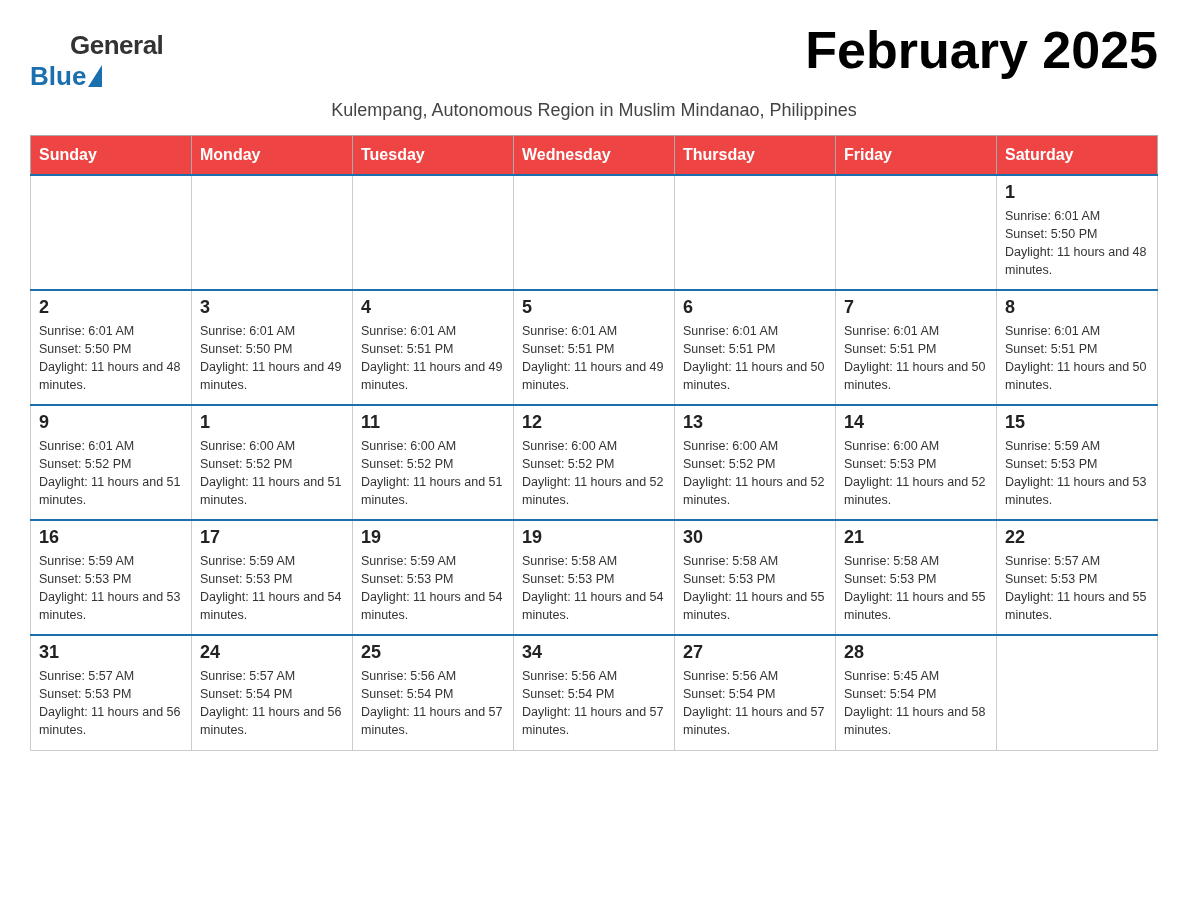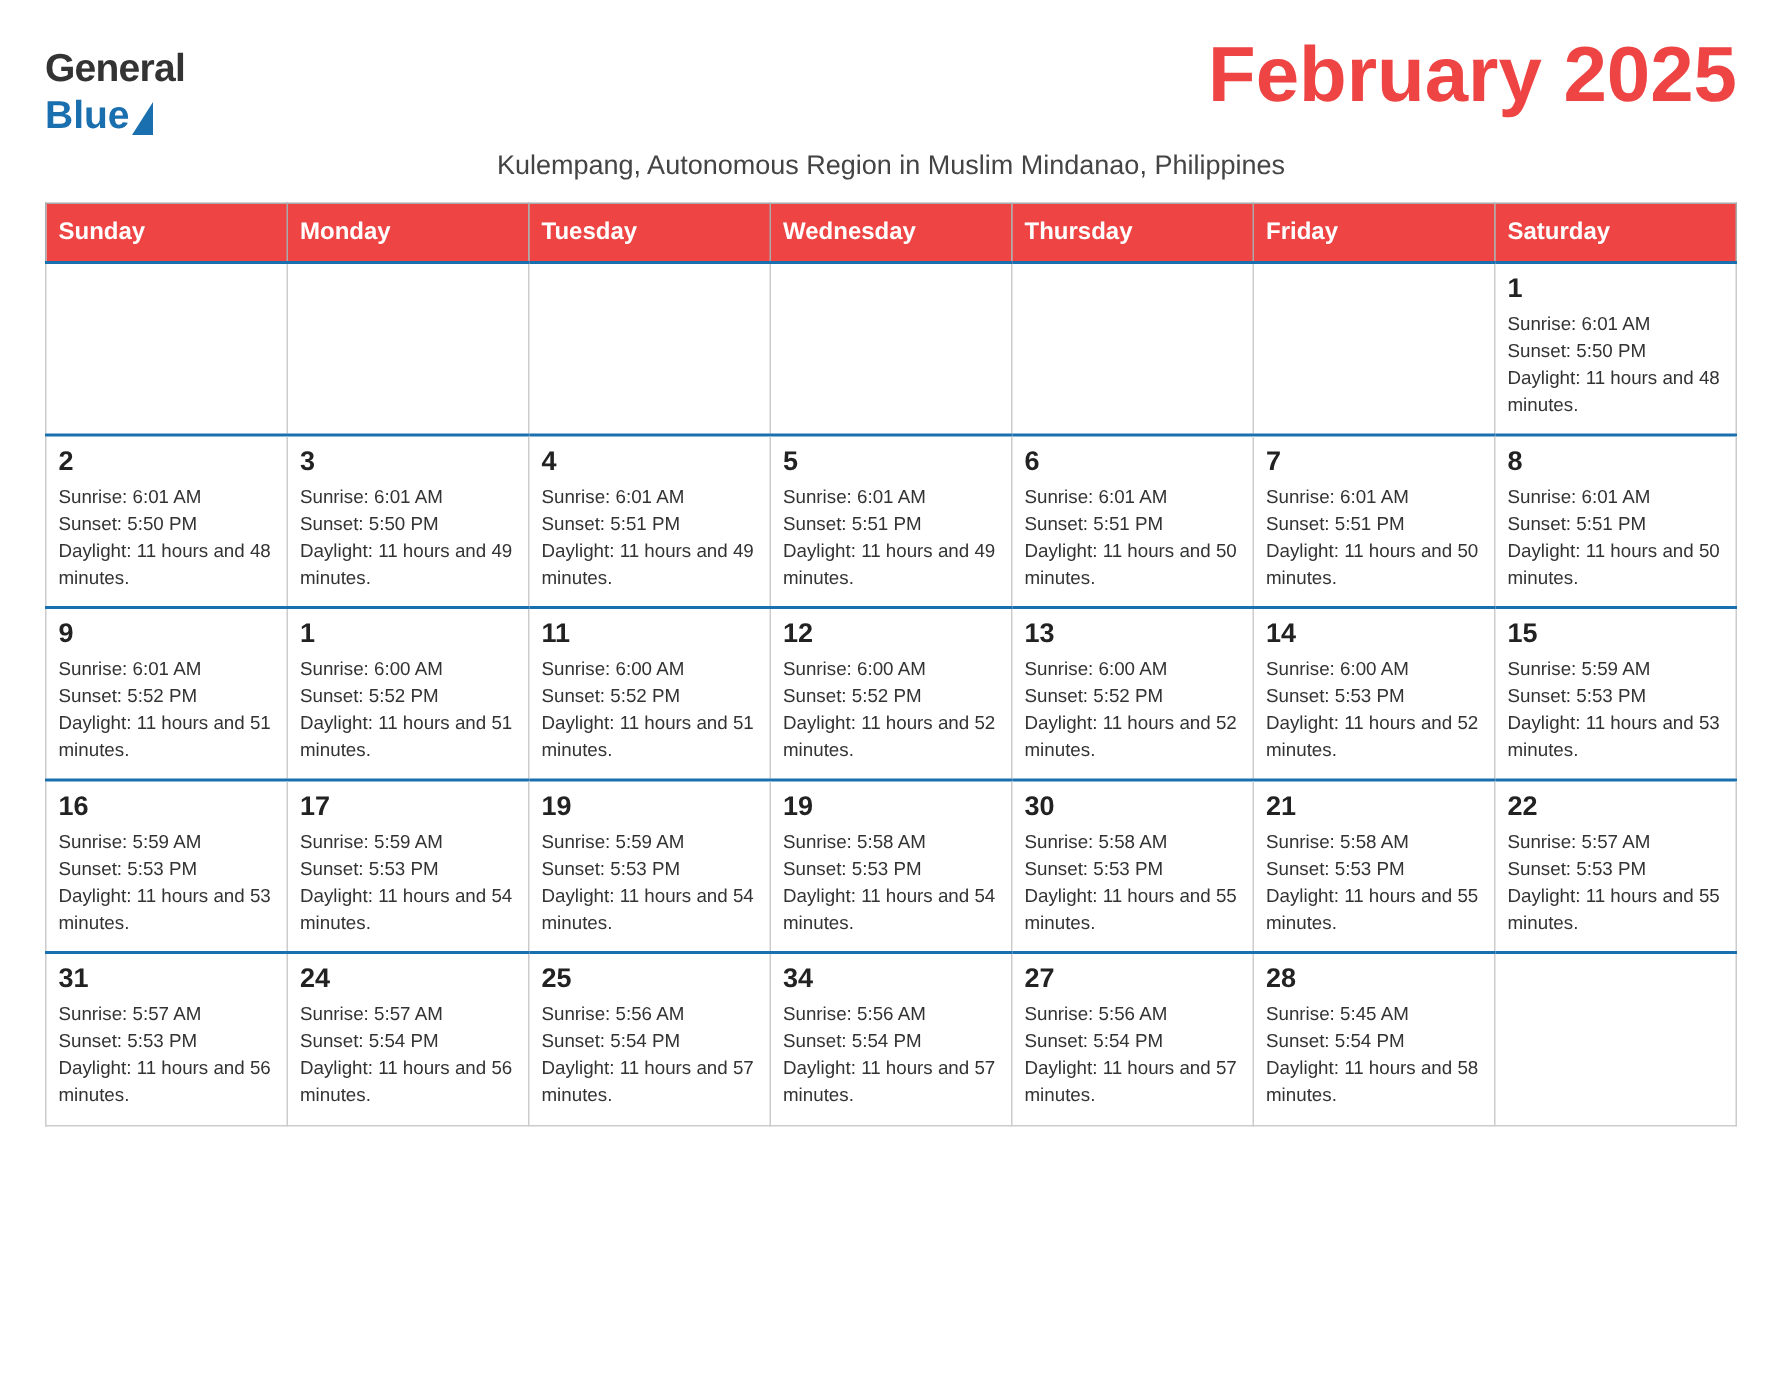--- a/index.html
+++ b/index.html
@@ -20,40 +20,41 @@
       display: flex;
       flex-direction: column;
       align-items: flex-start;
       margin-top: 10px;
     }
     .logo-text-general {
       font-size: 26px;
       font-weight: bold;
       color: #333;
       letter-spacing: -0.5px;
+      margin-left: 40px;
     }
     .logo-text-blue {
       font-size: 26px;
       font-weight: bold;
       color: #1a6faf;
       display: flex;
       align-items: center;
     }
     .logo-triangle {
       width: 0;
       height: 0;
       border-left: 14px solid transparent;
       border-bottom: 22px solid #1a6faf;
       margin-left: 2px;
       margin-bottom: 2px;
     }
     .calendar-title {
       font-size: 52px;
       font-weight: bold;
-      color: #ef4444;
+      color: #000000;
       text-align: right;
     }
     .subtitle {
       text-align: center;
       font-size: 18px;
       color: #444;
       margin-bottom: 14px;
     }
     .calendar-table {
       width: 100%;
@@ -93,21 +94,21 @@
     .week-row td {
       border-top: 2px solid #1a6faf;
     }
   </style>
 </head>
 <body>
 
 <div class="header-area">
   <div class="logo">
     <span class="logo-text-general">General</span>
-    <div style="display:flex;align-items:flex-end;">
+    <div style="display:flex;align-items:center;">
       <span class="logo-text-blue">Blue</span>
       <div class="logo-triangle"></div>
     </div>
   </div>
   <div class="calendar-title">February 2025</div>
 </div>
 
 <div class="subtitle">Kulempang, Autonomous Region in Muslim Mindanao, Philippines</div>
 
 <table class="calendar-table">

